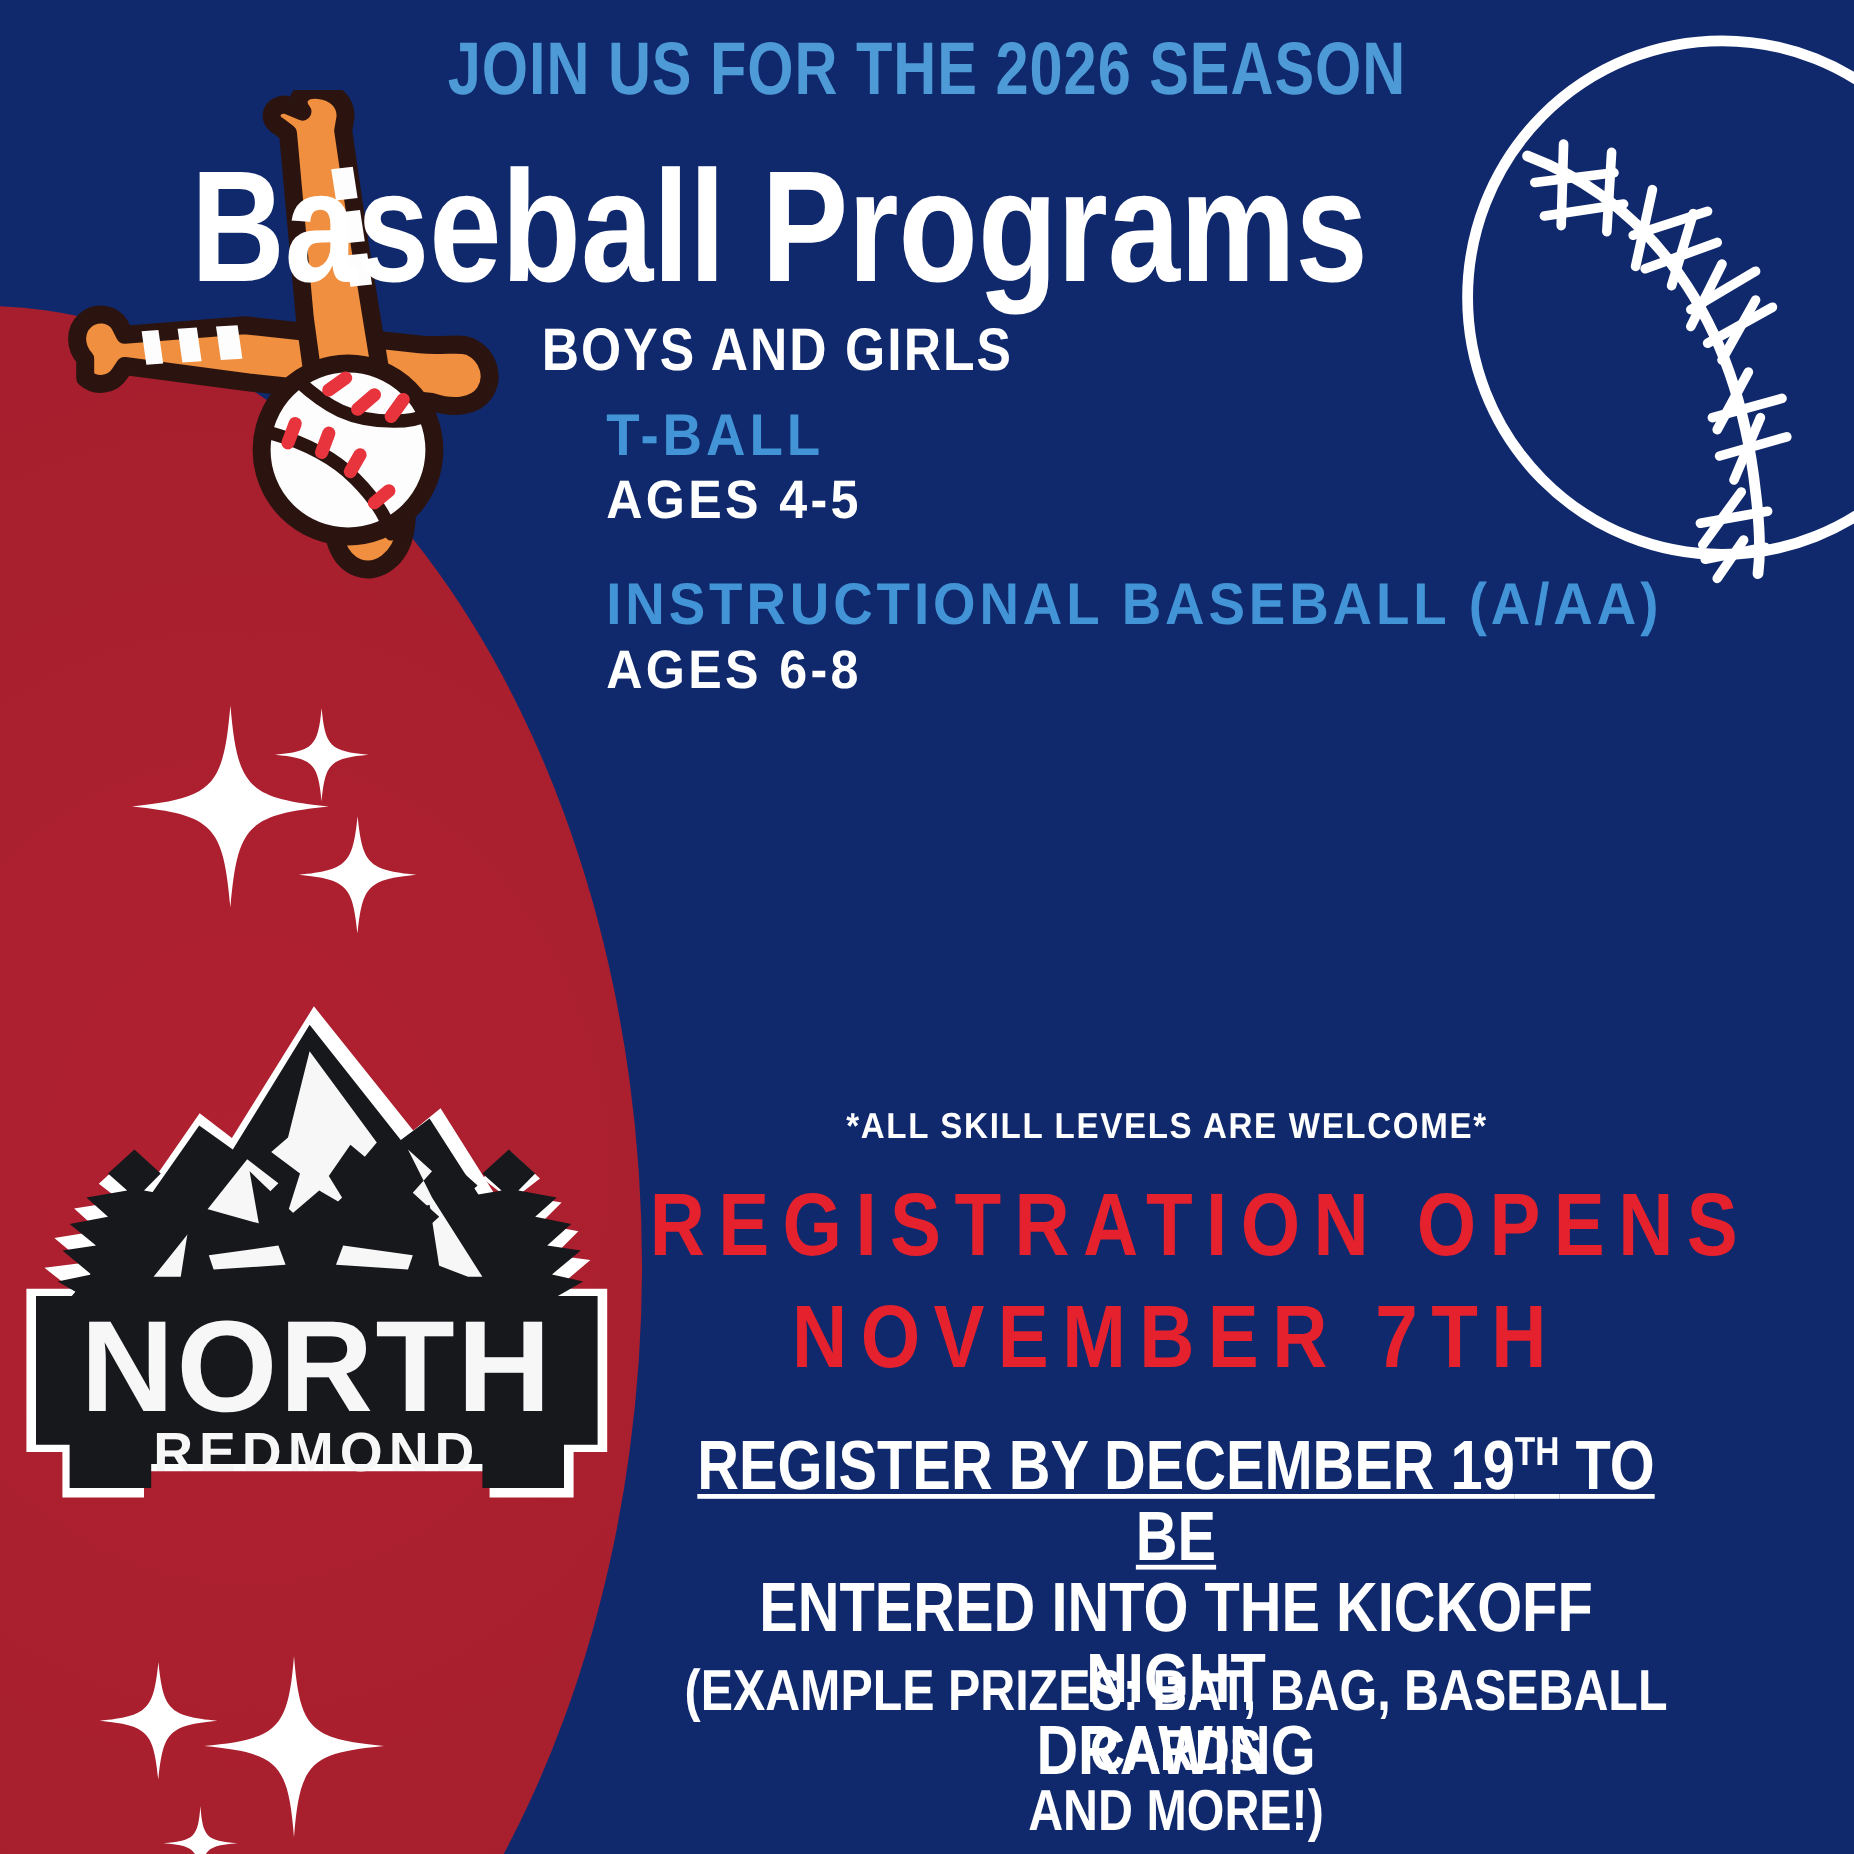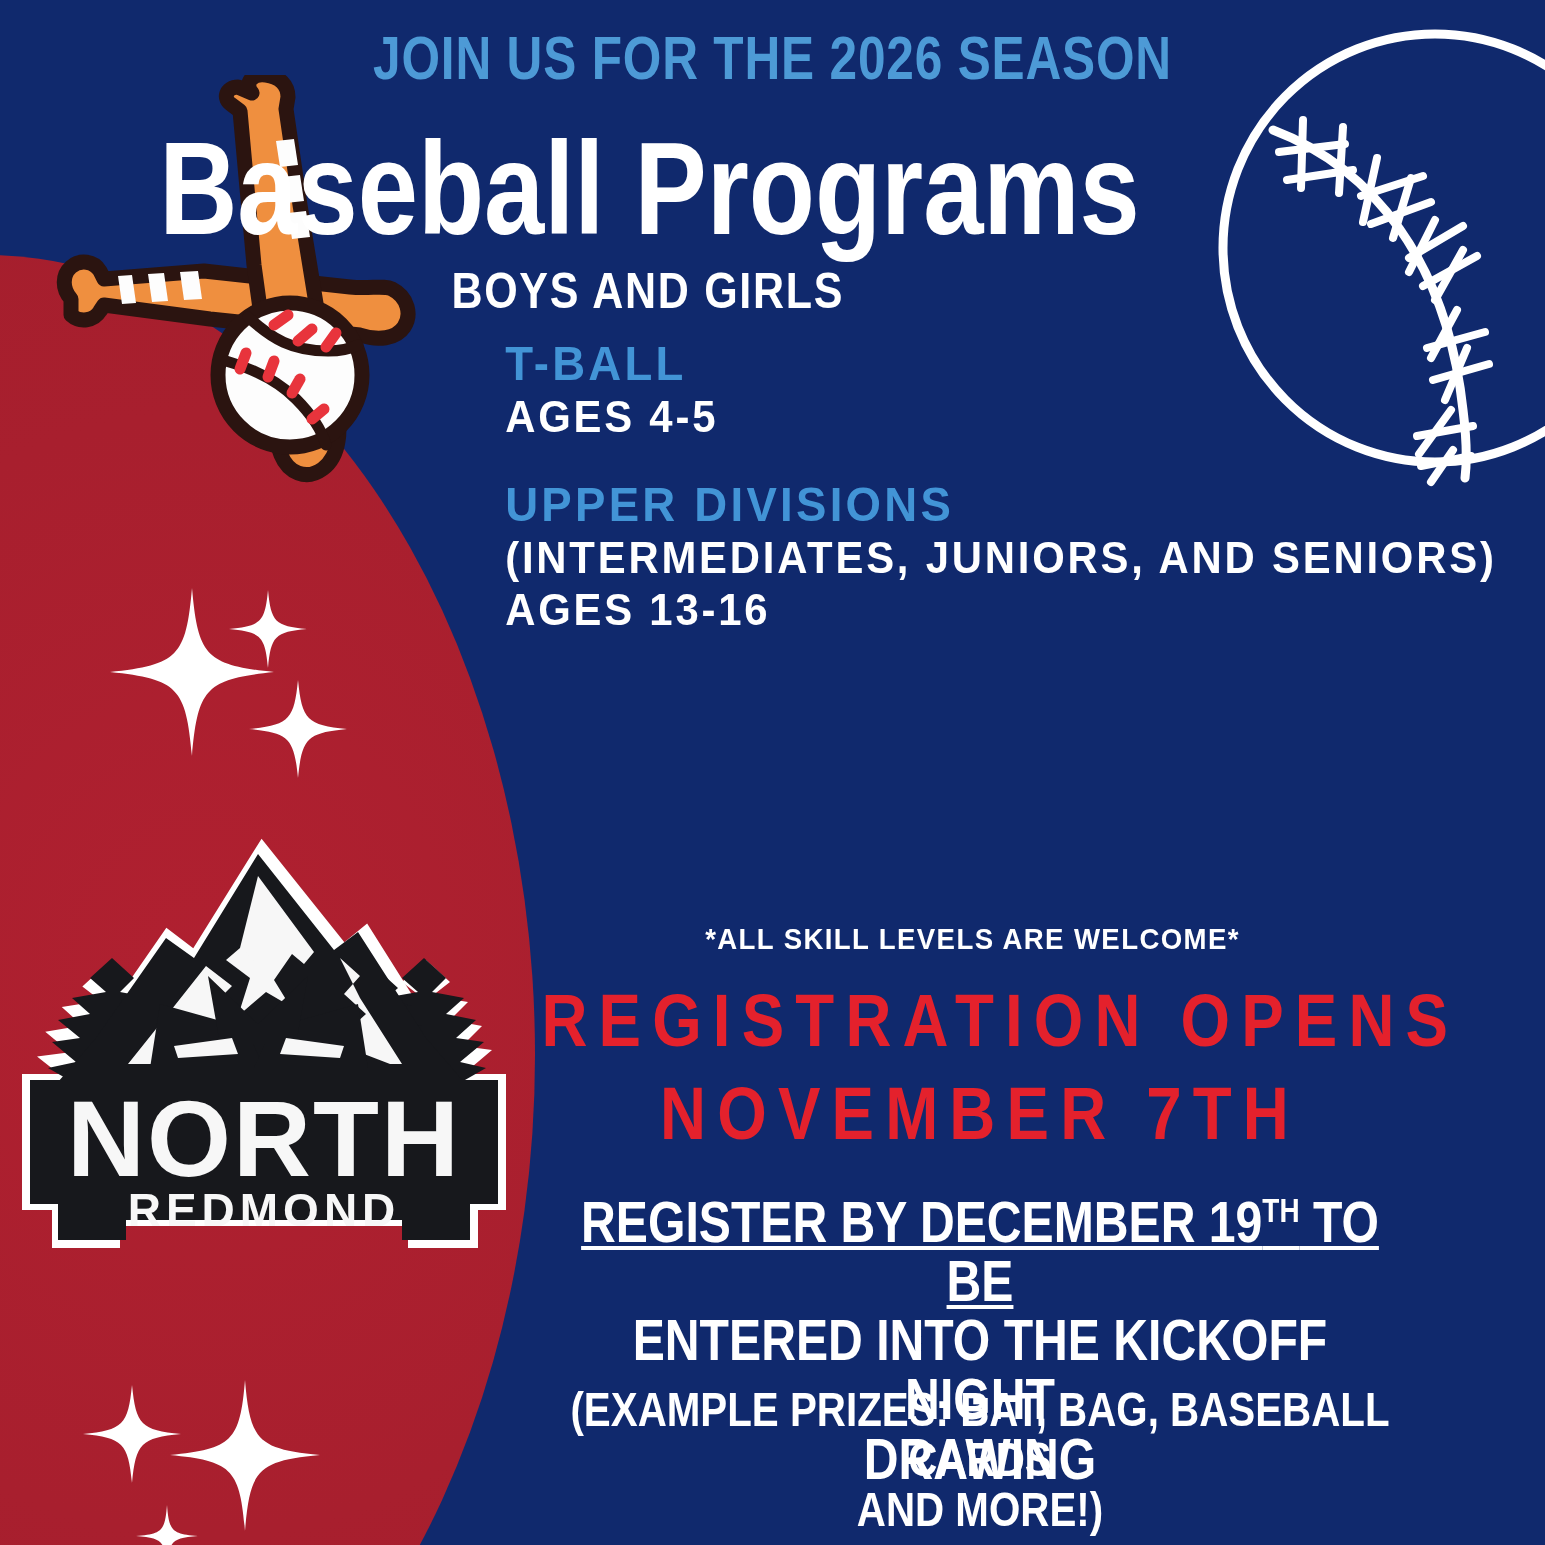--- a/index.html
+++ b/index.html
@@ -333,23 +333,22 @@
     <div class="kicker">JOIN US FOR THE 2026 SEASON</div>
     <div class="title">Baseball Programs</div>
     <div class="subtitle">BOYS AND GIRLS</div>
 
     <div id="programs">
       <div class="prog">
         <div class="prog-name">T-BALL</div>
         <div class="prog-age">AGES 4-5</div>
       </div>
       <div class="prog">
-        <div class="prog-name">UPPER DIVISIONS</div>
-        <div class="prog-sub">(INTERMEDIATES, JUNIORS, AND SENIORS)</div>
-        <div class="prog-age">AGES 13-16</div>
+        <div class="prog-name">INSTRUCTIONAL BASEBALL (A/AA)</div>
+        <div class="prog-age">AGES 6-8</div>
       </div>
     </div>
 
     <div class="note">*ALL SKILL LEVELS ARE WELCOME*</div>
 
     <div class="reg">
       <div>REGISTRATION OPENS</div>
       <div>NOVEMBER 7TH</div>
     </div>
 

